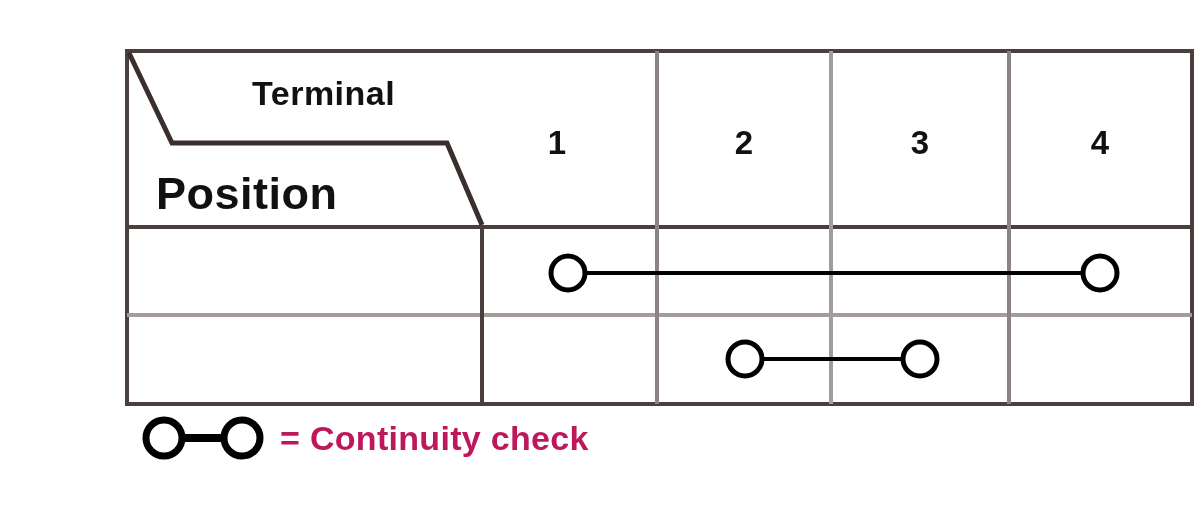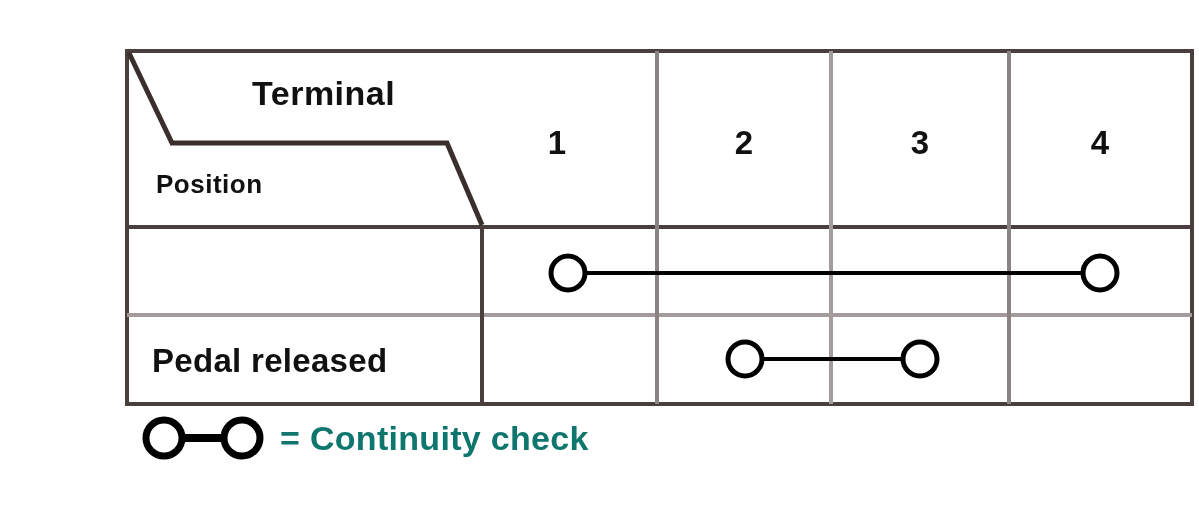--- a/index.html
+++ b/index.html
@@ -46,21 +46,21 @@
   .hdr-terminal {
     left: 220px;
     top: 60px;
     font-size: 34px;
     letter-spacing: 0.5px;
   }
 
   .hdr-position {
     left: 124px;
     top: 155px;
-    font-size: 26px;
+    font-size: 45px;
     letter-spacing: 0.5px;
   }
 
   .col-num {
     position: absolute;
     top: 108px;
     font-size: 33px;
     font-weight: bold;
     color: #111111;
     text-align: center;
@@ -82,21 +82,21 @@
   }
   .row-label-1 { top: 240px; }
   .row-label-2 { top: 326px; }
 
   .legend-text {
     position: absolute;
     left: 248px;
     top: 403px;
     font-size: 34px;
     font-weight: bold;
-    color: #0f766e;
+    color: #be185d;
     white-space: nowrap;
     letter-spacing: 0.3px;
   }
 </style>
 </head>
 <body>
 
 <div id="stage">
 
   <svg class="overlay" viewBox="0 0 1199 512">
@@ -129,17 +129,16 @@
 
   <div class="cell-text hdr-terminal">Terminal</div>
 
   <div class="cell-text hdr-position">Position</div>
 
   <div class="col-num col-num-1">1</div>
   <div class="col-num col-num-2">2</div>
   <div class="col-num col-num-3">3</div>
   <div class="col-num col-num-4">4</div>
 
-  <div class="row-label row-label-2">Pedal released</div>
 
   <div class="legend-text">= Continuity check</div>
 
 </div>
 
 </body></html>

